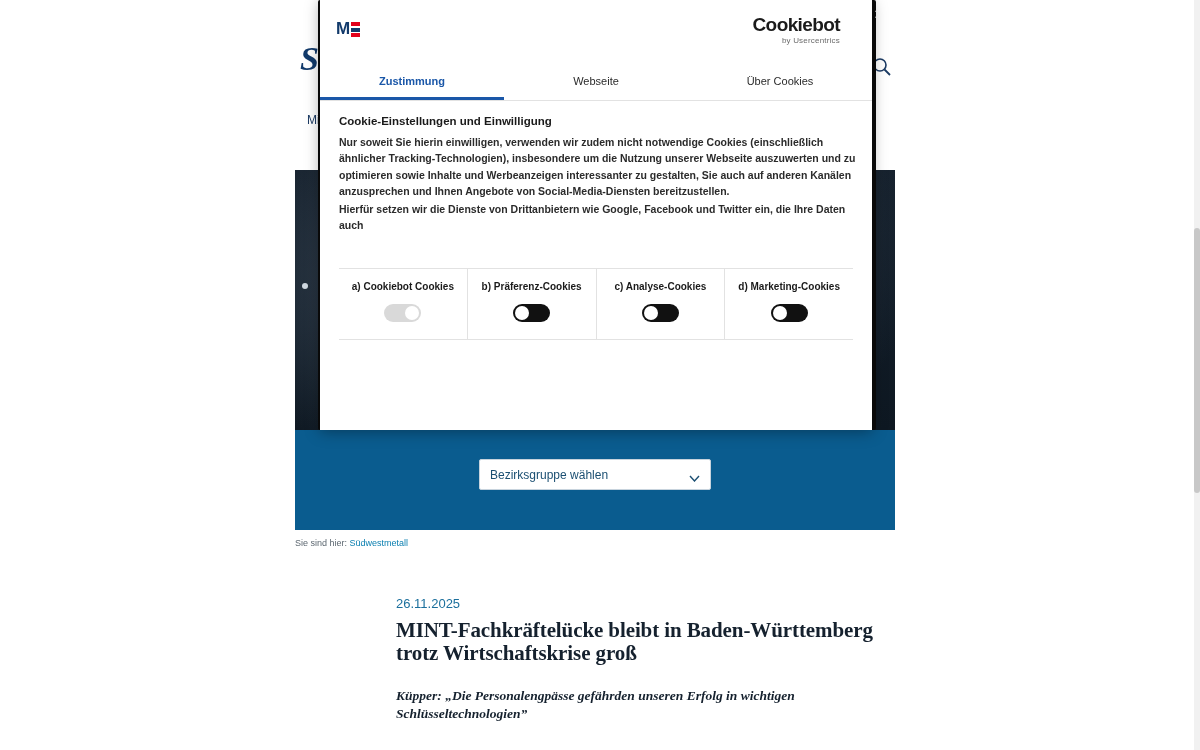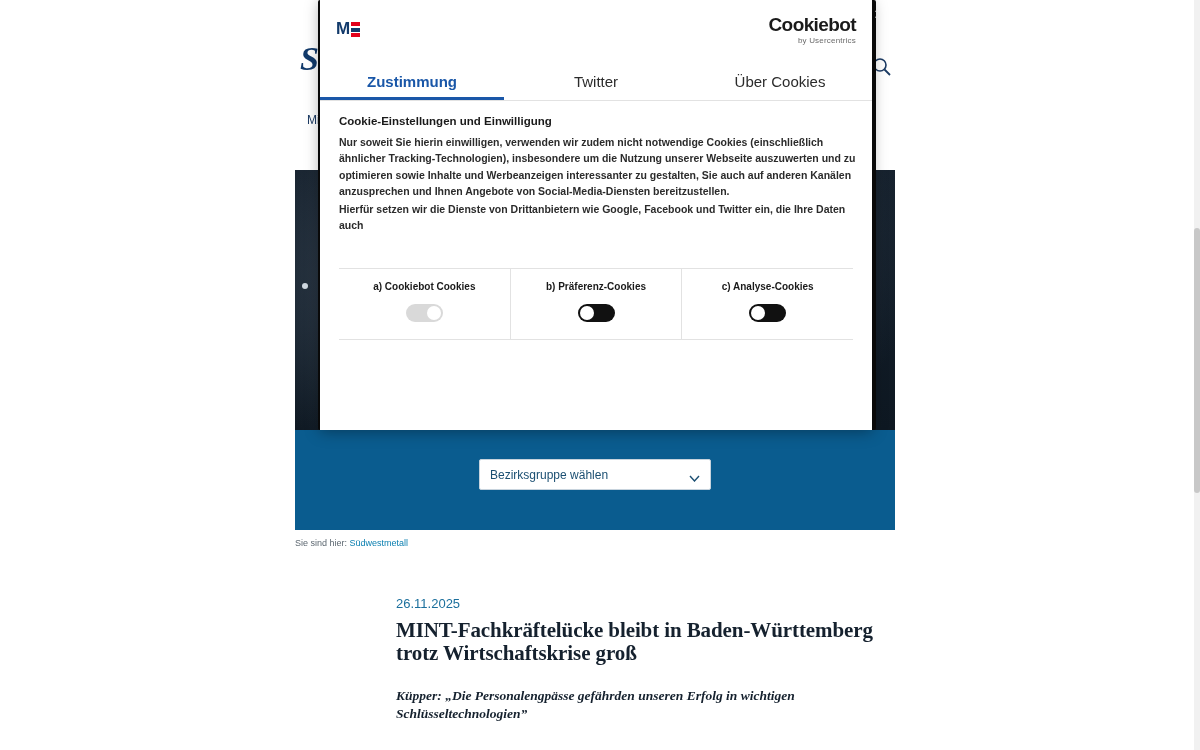--- a/index.html
+++ b/index.html
@@ -225,21 +225,21 @@
     display: block;
     width: 9px; height: 4px;
     margin-bottom: 1.5px;
   }
   .cb-brand-logo .bars i.b1 { background: #e2001a; }
   .cb-brand-logo .bars i.b2 { background: #123a6b; }
   .cb-brand-logo .bars i.b3 { background: #e2001a; }
 
   .cb-cookiebot {
     position: absolute;
-    right: 16px; top: 15px;
+    right: 32px; top: 15px;
     text-align: right;
   }
   .cb-cookiebot .name {
     font-family: "Liberation Sans", sans-serif;
     font-size: 19px;
     font-weight: 700;
     color: #1a1a1a;
     letter-spacing: -0.6px;
     line-height: 1;
   }
@@ -251,21 +251,21 @@
   }
 
   .cb-tabs {
     display: flex;
     height: 38px;
     border-bottom: 1px solid #e2e2e2;
   }
   .cb-tab {
     flex: 1;
     text-align: center;
-    font-size: 15px;
+    font-size: 11px;
     color: #2b2b2b;
     line-height: 37px;
     cursor: pointer;
     border-bottom: 3px solid transparent;
   }
   .cb-tab.active {
     color: #1a57a8;
     font-weight: 700;
     border-bottom-color: #1a57a8;
   }
@@ -430,21 +430,21 @@
         </span>
       </div>
       <div class="cb-cookiebot">
         <div class="name">Cookiebot</div>
         <div class="by">by Usercentrics</div>
       </div>
     </div>
 
     <div class="cb-tabs">
       <div class="cb-tab active">Zustimmung</div>
-      <div class="cb-tab">Twitter</div>
+      <div class="cb-tab">Webseite</div>
       <div class="cb-tab">Über Cookies</div>
     </div>
 
     <div class="cb-body">
       <h3>Cookie-Einstellungen und Einwilligung</h3>
       <p class="bold">Nur soweit Sie hierin einwilligen, verwenden wir zudem nicht notwendige Cookies (einschließlich ähnlicher Tracking-Technologien), insbesondere um die Nutzung unserer Webseite auszuwerten und zu optimieren sowie Inhalte und Werbeanzeigen interessanter zu gestalten, Sie auch auf anderen Kanälen anzusprechen und Ihnen Angebote von Social-Media-Diensten bereitzustellen.</p>
       <p class="bold">Hierfür setzen wir die Dienste von Drittanbietern wie Google, Facebook und Twitter ein, die Ihre Daten auch</p>
     </div>
 
     <div class="cb-categories">
@@ -459,17 +459,23 @@
         <div class="cb-toggle">
           <div class="knob"></div>
         </div>
       </div>
       <div class="cb-cat">
         <div class="label">c) Analyse-Cookies</div>
         <div class="cb-toggle">
           <div class="knob"></div>
         </div>
       </div>
+      <div class="cb-cat">
+        <div class="label">d) Marketing-Cookies</div>
+        <div class="cb-toggle">
+          <div class="knob"></div>
+        </div>
+      </div>
     </div>
 
 
   </div>
 </div>
 
 </body></html>

